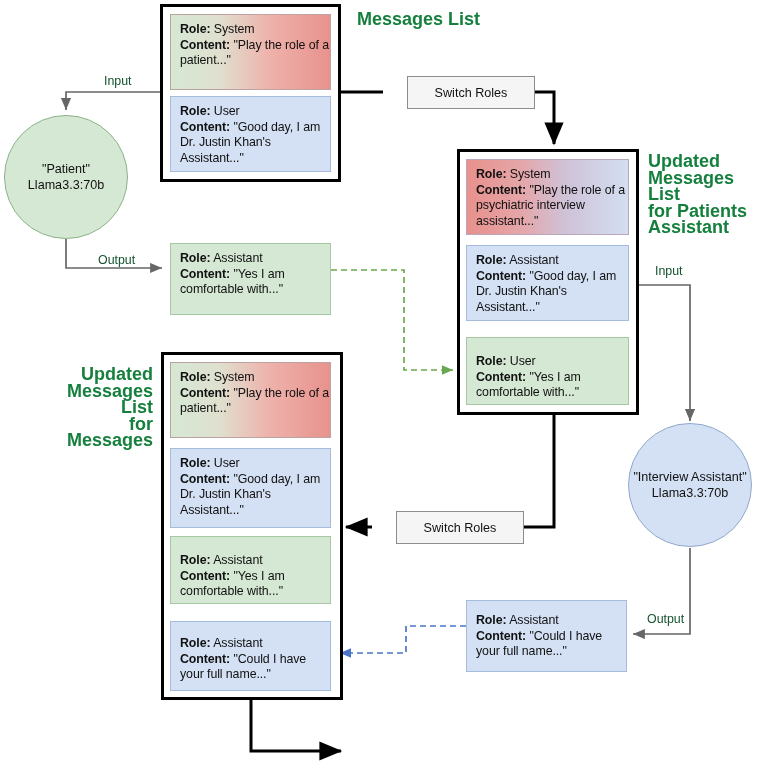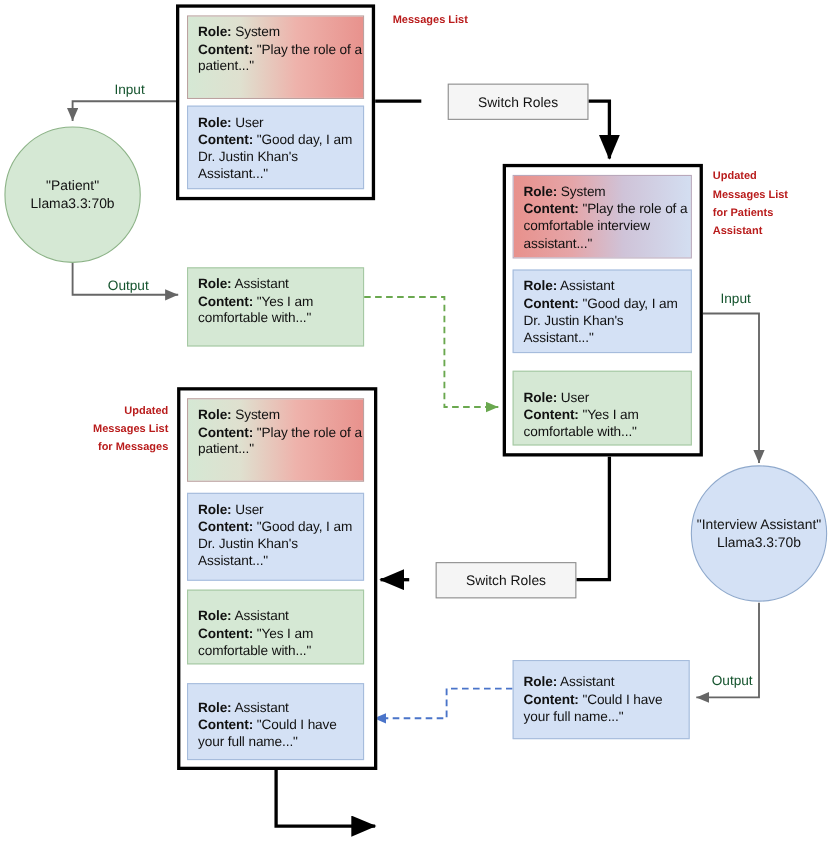--- a/index.html
+++ b/index.html
@@ -80,23 +80,23 @@
   }
   
   .lbl {
     position: absolute;
     font-size: 12.4px;
     color: #14532d;
     white-space: nowrap;
   }
   .hdr {
     position: absolute;
-    font-size: 10px;
+    font-size: 18px;
     font-weight: bold;
-    color: #b91c1c;
+    color: #15803d;
     line-height: 16.5px;
   }
   .hdr.right { text-align: right; }
   .caption {
     position: absolute;
     font-size: 13px;
     font-weight: bold;
     color: #000000;
     line-height: 17px;
     text-align: center;
@@ -177,21 +177,21 @@
     <div class="ln"><b>Role:</b> <span>Assistant</span></div>
     <div class="ln"><b>Content:</b> <span>"Yes I am</span></div>
     <div class="ln">comfortable with..."</div>
   </div>
 
   <div class="frame" style="left:457px; top:149px; width:182px; height:266px;"></div>
 
   <div class="msg grad-rb" style="left:466px; top:159px; width:163px; height:76px;">
     <div class="ln"><b>Role:</b> <span>System</span></div>
     <div class="ln"><b>Content:</b> <span>"Play the role of a</span></div>
-    <div class="ln">comfortable interview</div>
+    <div class="ln">psychiatric interview</div>
     <div class="ln">assistant..."</div>
   </div>
 
   <div class="msg fill-blue" style="left:466px; top:245px; width:163px; height:76px;">
     <div class="ln"><b>Role:</b> <span>Assistant</span></div>
     <div class="ln"><b>Content:</b> <span>"Good day, I am</span></div>
     <div class="ln">Dr. Justin Khan's</div>
     <div class="ln">Assistant..."</div>
   </div>
 

